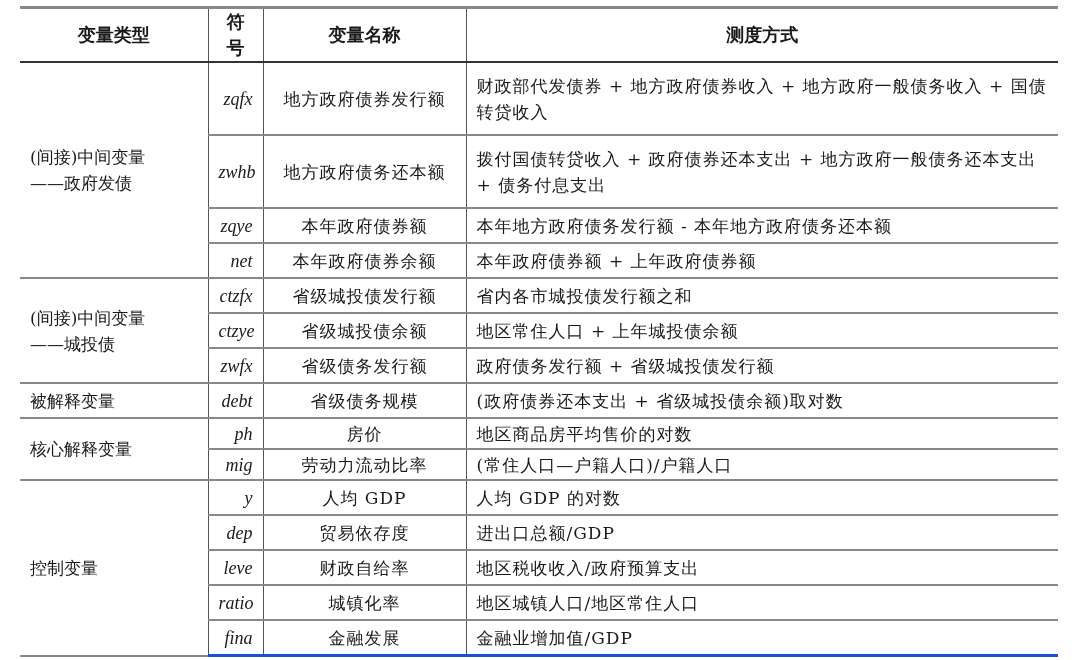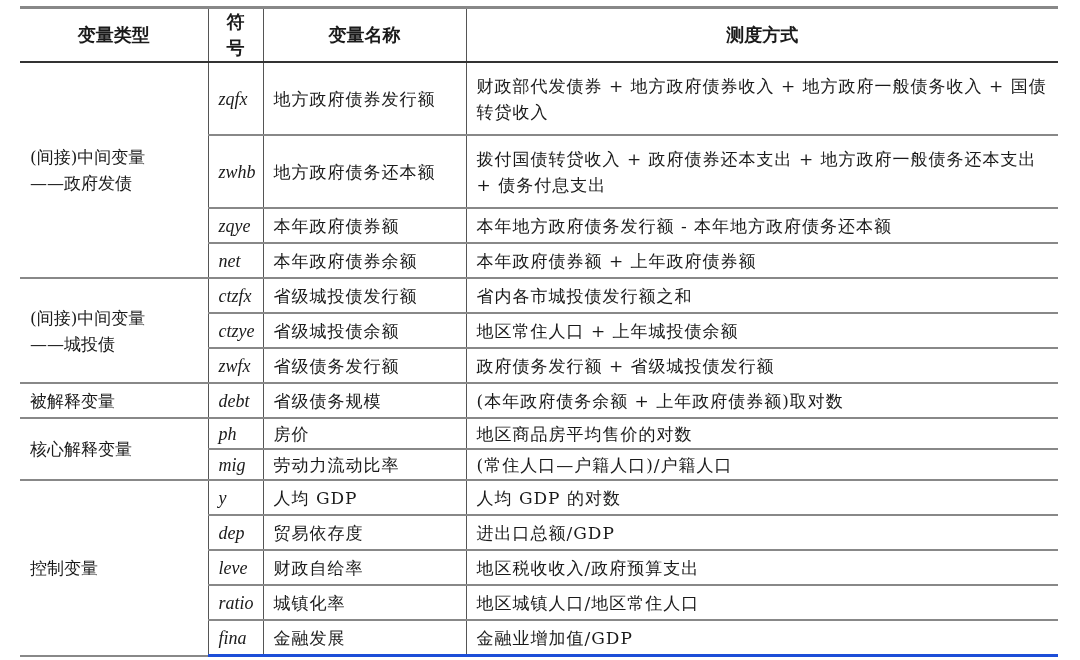--- a/index.html
+++ b/index.html
@@ -11,22 +11,22 @@
   table.vt col.c2 { width: 55px; }
   table.vt col.c3 { width: 203px; }
   table.vt col.c4 { width: 592px; }
   table.vt th, table.vt td { border-left: 1.5px solid #555; border-right: 1.5px solid #555;
          border-top: 2px solid #888; border-bottom: 2px solid #888; padding: 0 10px; line-height: 26px; }
   table.vt tr > *:first-child { border-left: none; }
   table.vt tr > *:last-child { border-right: none; }
   table.vt thead th { font-family: "DejaVu Sans", "Liberation Sans", sans-serif; font-weight: bold;
          height: 36px; font-size: 18px; text-align: center; border-top: 3px solid #888; border-bottom: 2px solid #333; }
   td.type { text-align: left; }
-  td.sym { text-align: left; font-style: italic; font-family: "Liberation Serif", "DejaVu Serif", serif; font-size: 18px; padding: 0 4px; margin-left: 40px; }
-  td.name { text-align: left; letter-spacing: 1px; }
+  td.sym { text-align: right; font-style: italic; font-family: "Liberation Serif", "DejaVu Serif", serif; font-size: 18px; padding: 0 4px; margin-left: 40px; }
+  td.name { text-align: center; letter-spacing: 1px; }
   td.meas { text-align: left; letter-spacing: 1px; }
   tr.h2 td { height: 71px; }
   tr.h1 td { height: 33px; }
   tr.hs td { height: 29px; }
   tbody tr:last-child td { border-bottom: 3px solid #1d4ed8; }
 </style>
 </head>
 <body>
 
 <table class="vt">
@@ -88,21 +88,21 @@
     <tr class="h1">
       <td class="sym">zwfx</td>
       <td class="name">省级债务发行额</td>
       <td class="meas">政府债务发行额 + 省级城投债发行额</td>
     </tr>
 
     <tr class="h1">
       <td class="type">被解释变量</td>
       <td class="sym">debt</td>
       <td class="name">省级债务规模</td>
-      <td class="meas">(本年政府债务余额 + 上年政府债券额)取对数</td>
+      <td class="meas">(政府债券还本支出 + 省级城投债余额)取对数</td>
     </tr>
 
     <tr class="hs">
       <td class="type" rowspan="2">核心解释变量</td>
       <td class="sym">ph</td>
       <td class="name">房价</td>
       <td class="meas">地区商品房平均售价的对数</td>
     </tr>
     <tr class="hs">
       <td class="sym">mig</td>

